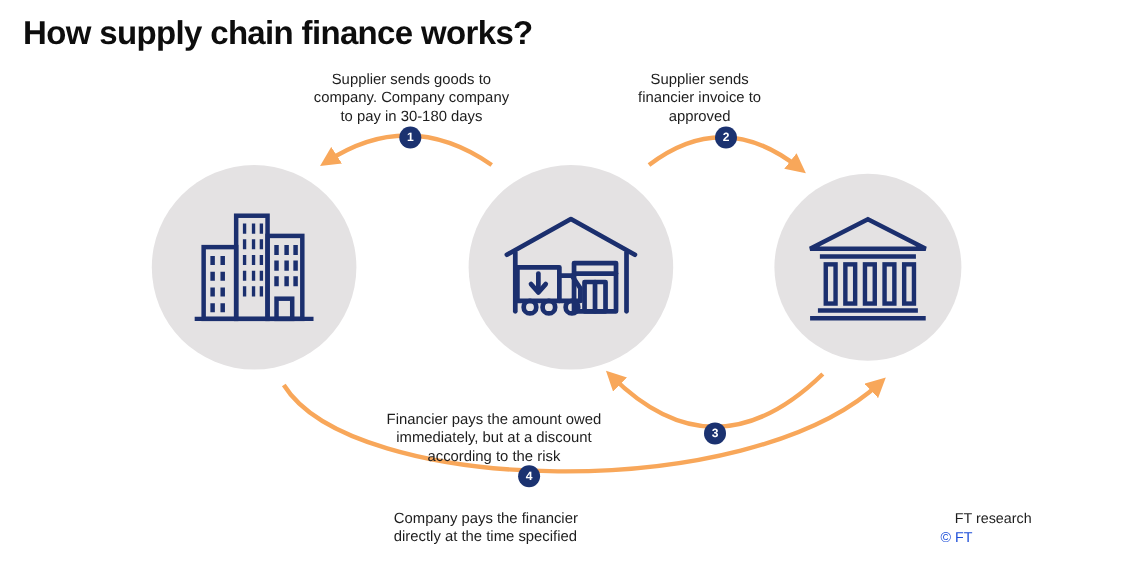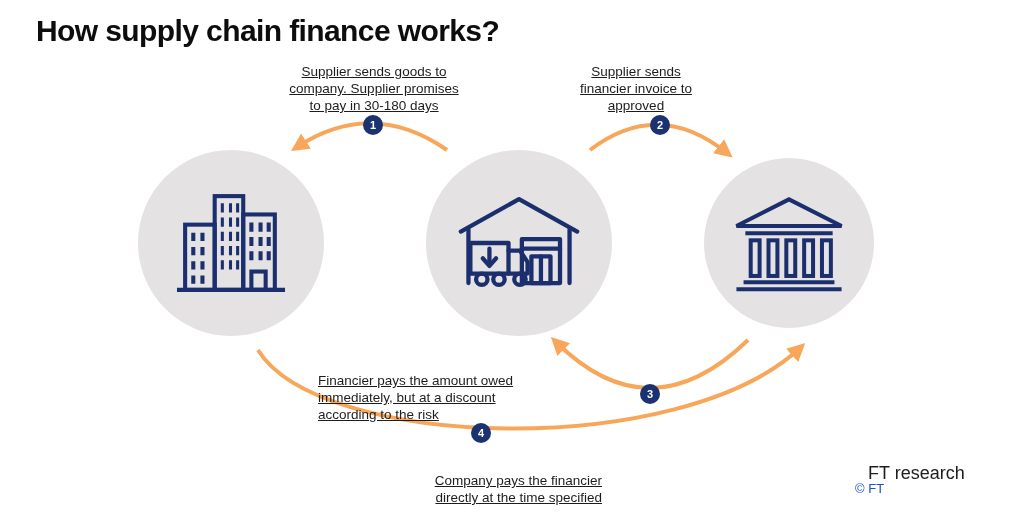--- a/index.html
+++ b/index.html
@@ -9,21 +9,21 @@
   .canvas {
     position: relative;
     width: 1024px;
     height: 512px;
     background: #ffffff;
     overflow: hidden;
   }
 
   .title {
     position: absolute;
-    left: 36px;
+    left: 21px;
     top: 14px;
     font-size: 30px;
     font-weight: 800;
     letter-spacing: -0.6px;
     color: #0d0d0d;
   }
 
   .node-circle {
     position: absolute;
     border-radius: 50%;
@@ -44,26 +44,25 @@
     z-index: 2;
     pointer-events: none;
   }
 
   .step-text {
     position: absolute;
     z-index: 3;
     font-size: 13.5px;
     line-height: 17px;
     color: #1d1d1d;
-    text-decoration: underline;
   }
   .step-1 { left: 248px; top: 63px;  width: 252px; text-align: center; }
   .step-2 { left: 536px; top: 63px;  width: 200px; text-align: center; }
-  .step-3 { left: 318px; top: 372px; width: 262px; text-align: left; }
-  .step-4 { left: 358px; top: 472px; width: 244px; text-align: right; }
+  .step-3 { left: 318px; top: 372px; width: 262px; text-align: center; }
+  .step-4 { left: 358px; top: 462px; width: 244px; text-align: left; }
 
   .badge {
     position: absolute;
     z-index: 4;
     width: 20px; height: 20px;
     border-radius: 50%;
     background: #1b3270;
     color: #ffffff;
     font-size: 11px;
     font-weight: 700;
@@ -72,21 +71,21 @@
     justify-content: center;
   }
   .badge-1 { left: 363px; top: 115px; }
   .badge-2 { left: 650px; top: 115px; }
   .badge-3 { left: 640px; top: 384px; }
   .badge-4 { left: 471px; top: 423px; }
 
   .footer-credit {
     position: absolute;
     left: 868px; top: 463px;
-    font-size: 18px;
+    font-size: 13px;
     color: #1d1d1d;
     z-index: 3;
   }
   .footer-copyright {
     position: absolute;
     left: 855px; top: 481px;
     font-size: 13px;
     color: #1d4ed8;
     z-index: 3;
   }
@@ -166,21 +165,21 @@
       </marker>
     </defs>
     <path d="M 447 150 Q 372 98 297 147" fill="none" stroke="#F8A75A" stroke-width="4" marker-end="url(#ah)"></path>
     <path d="M 590 150 Q 658 98 727 153" fill="none" stroke="#F8A75A" stroke-width="4" marker-end="url(#ah)"></path>
     <path d="M 748 340 Q 650 435 556 342" fill="none" stroke="#F8A75A" stroke-width="4" marker-end="url(#ah)"></path>
     <path d="M 258 350 C 320 450, 680 460, 800 348" fill="none" stroke="#F8A75A" stroke-width="4" marker-end="url(#ah)"></path>
   </svg>
 
   <div class="step-text step-1">
     <div>Supplier sends goods to</div>
-    <div>company. Supplier promises</div>
+    <div>company. Company company</div>
     <div>to pay in 30-180 days</div>
   </div>
   <div class="step-text step-2">
     <div>Supplier sends</div>
     <div>financier invoice to</div>
     <div>approved</div>
   </div>
   <div class="step-text step-3">
     <div>Financier pays the amount owed</div>
     <div>immediately, but at a discount</div>

